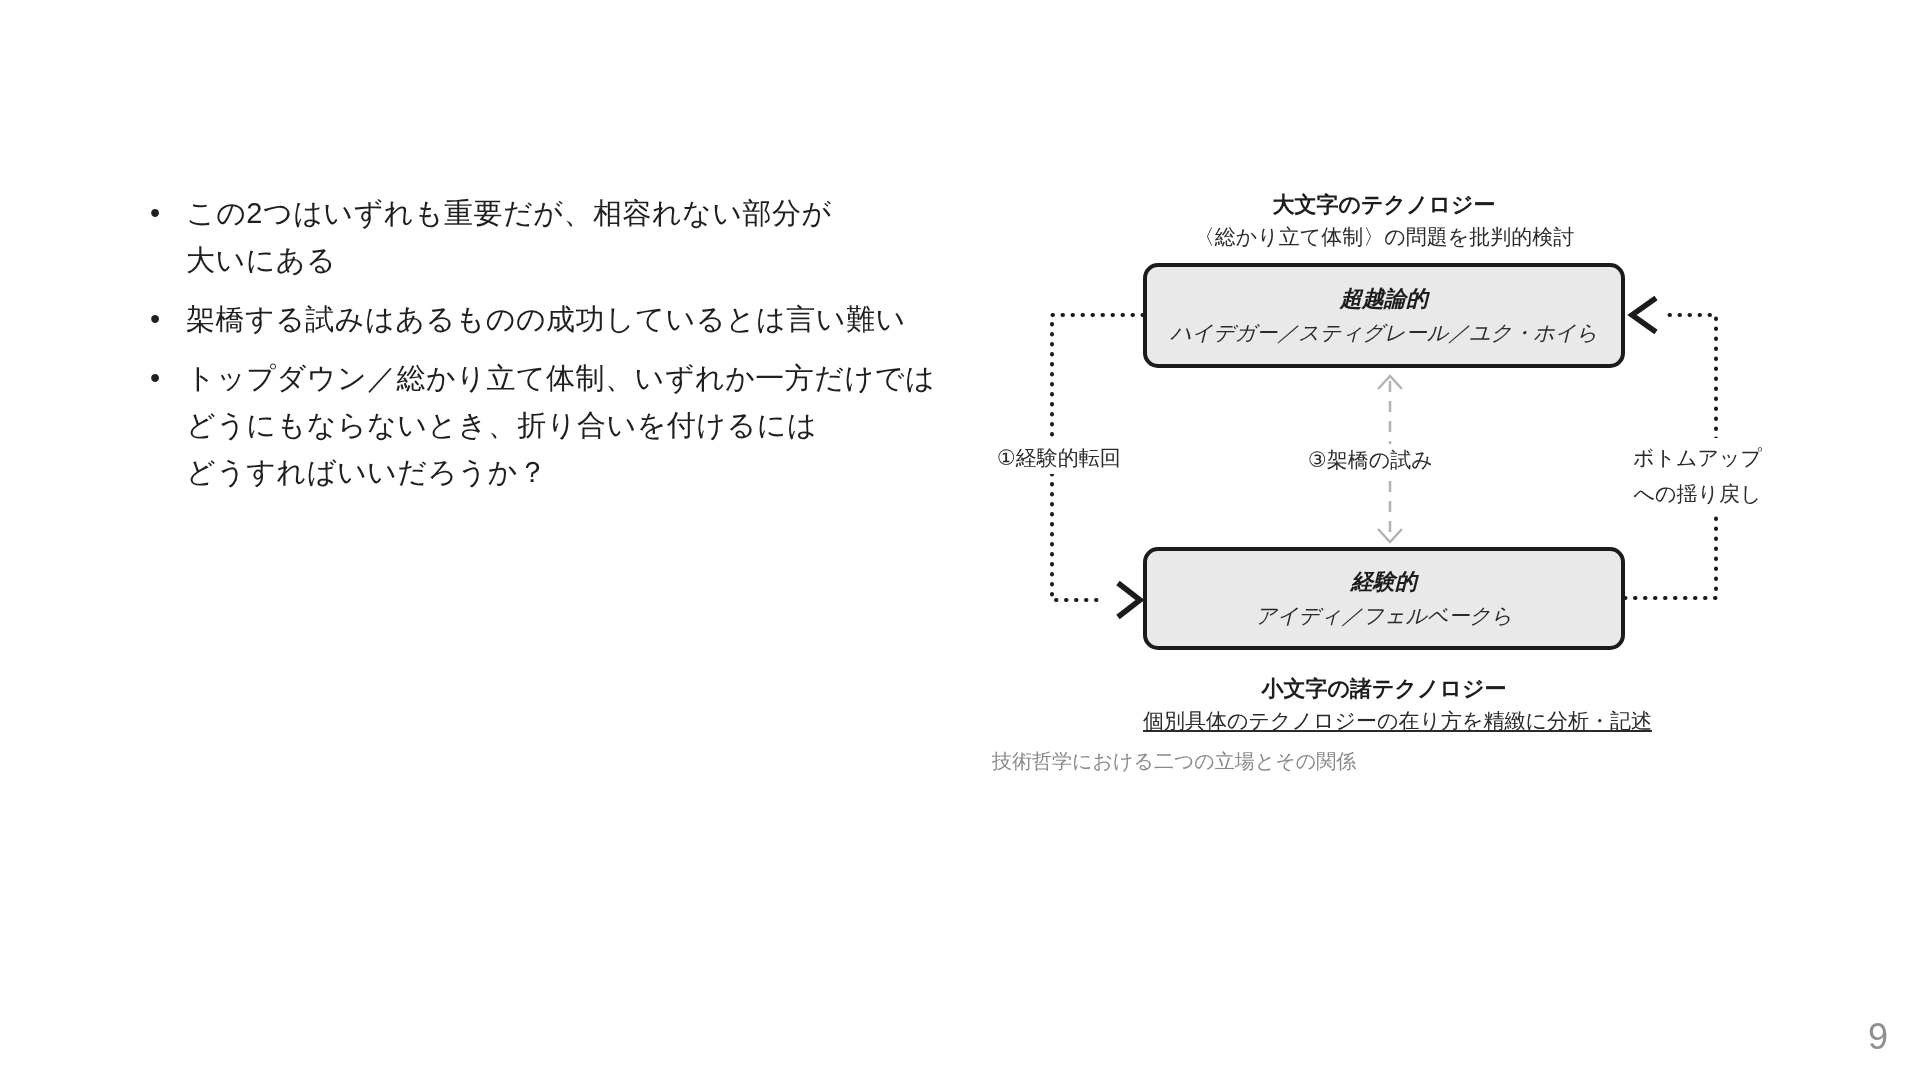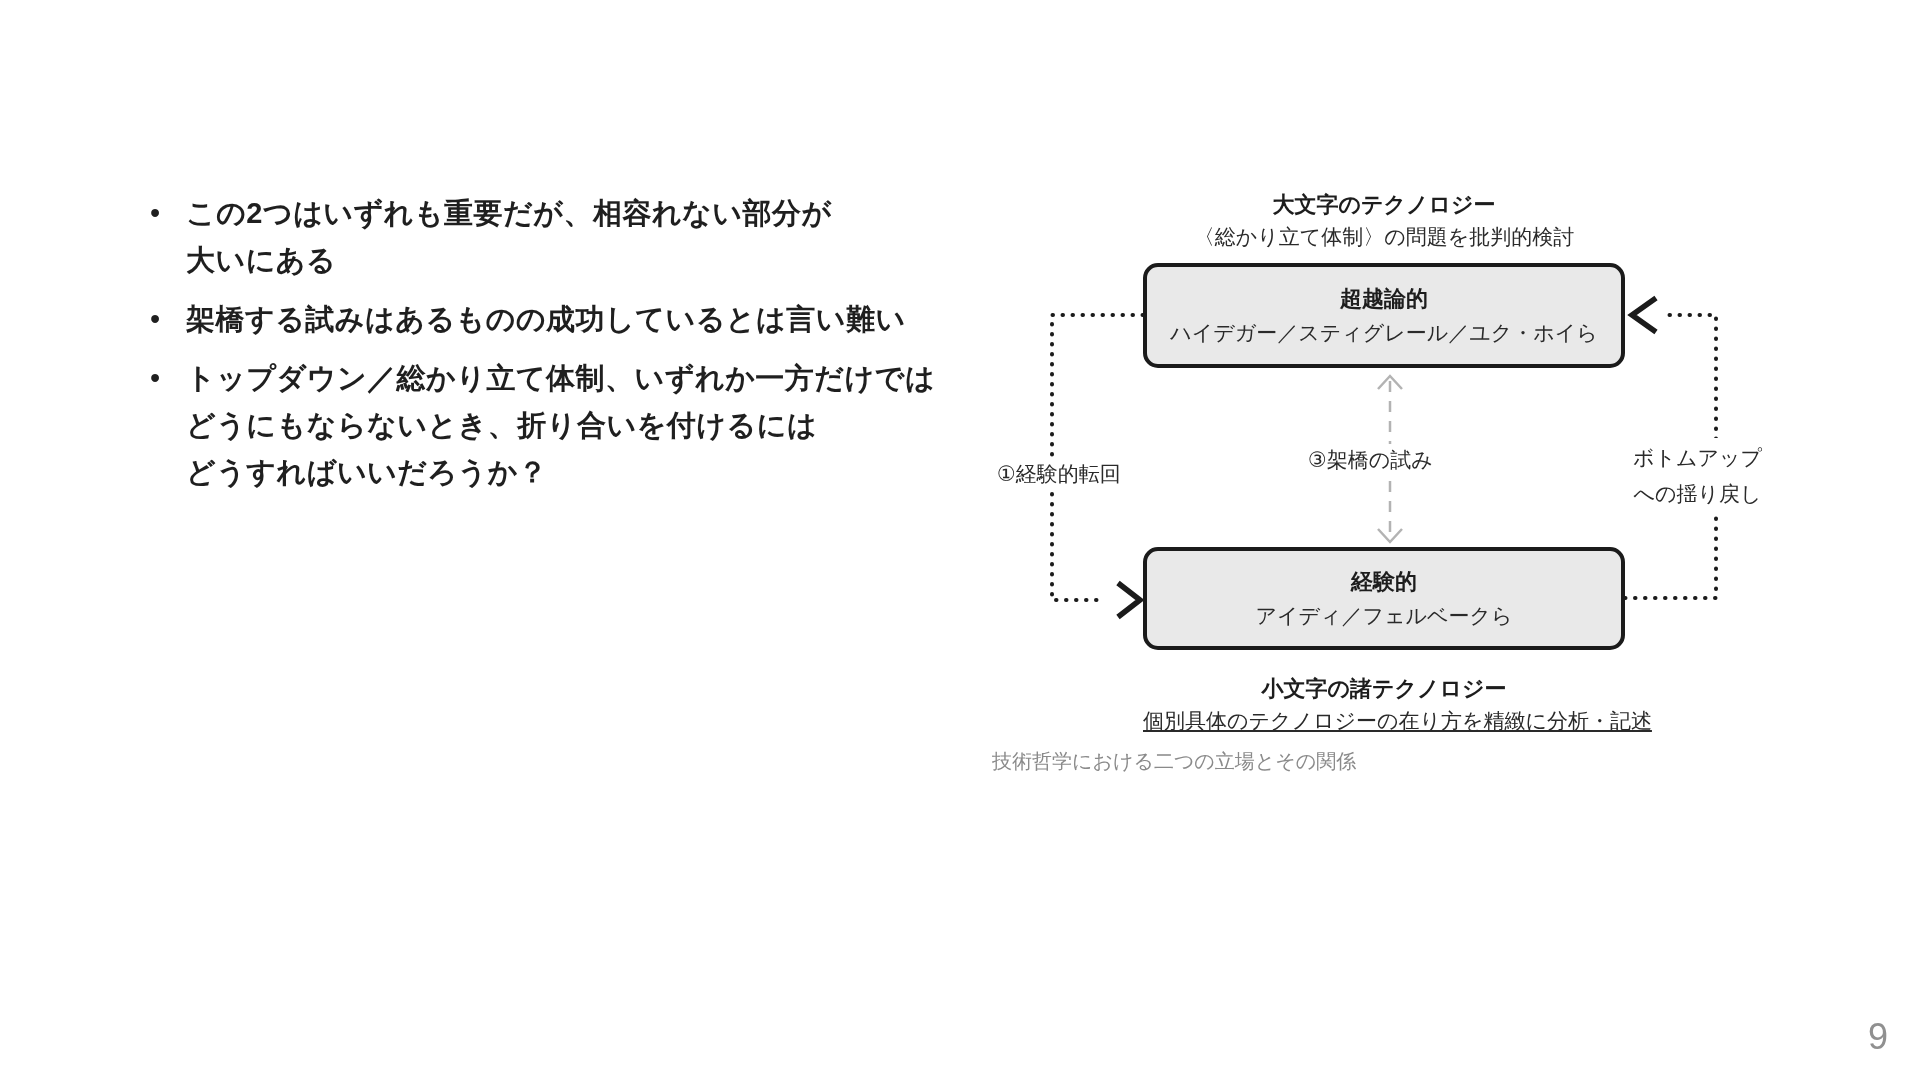--- a/index.html
+++ b/index.html
@@ -35,21 +35,21 @@
     align-items: flex-start;
     margin-bottom: 12px;
   }
   .bullet-dot {
     width: 36px;
     flex: 0 0 36px;
     font-size: 29px;
     line-height: 47px;
     color: #1f1f1f;
   }
-  .bullet-lines { flex: 1; font-weight: bold; }
+  .bullet-lines { flex: 1; }
   .bullet-line {
     font-size: 29px;
     line-height: 47px;
     letter-spacing: 0.5px;
     white-space: nowrap;
     color: #1f1f1f;
   }
 
   
   .diagram {
@@ -72,38 +72,39 @@
     position: absolute;
     left: 163px; width: 482px; height: 105px;
     background: #e9e9e9;
     border: 4px solid #1b1b1b;
     border-radius: 15px;
     display: flex;
     flex-direction: column;
     align-items: center;
     justify-content: center;
     gap: 5px;
+    font-style: italic;
   }
   .dg-box.top    { top: 83px; }
   .dg-box.bottom { top: 367px; height: 103px; }
   .dg-box-title    { font-size: 22px; font-weight: 700; color: #1d1d1d; }
   .dg-box-subtitle { font-size: 21px; color: #2a2a2a; white-space: nowrap; }
 
   .arrows-svg { position: absolute; left: 0; top: 0; }
 
   .dg-arrow-label {
     position: absolute;
     font-size: 21px;
     color: #2a2a2a;
     background: #ffffff;
     padding: 2px 3px;
     white-space: nowrap;
     text-align: center;
   }
-  .dg-label-left   { left: 14px;  top: 262px; margin-top: 16px; }
+  .dg-label-left   { left: 14px;  top: 262px; }
   .dg-label-center { left: 325px; top: 264px; }
   .dg-label-right  { left: 650px; top: 258px; line-height: 36px; }
 
   .dg-caption {
     position: absolute;
     left: 12px; top: 568px;
     font-size: 20px;
     color: #8a8a8a;
     white-space: nowrap;
   }

